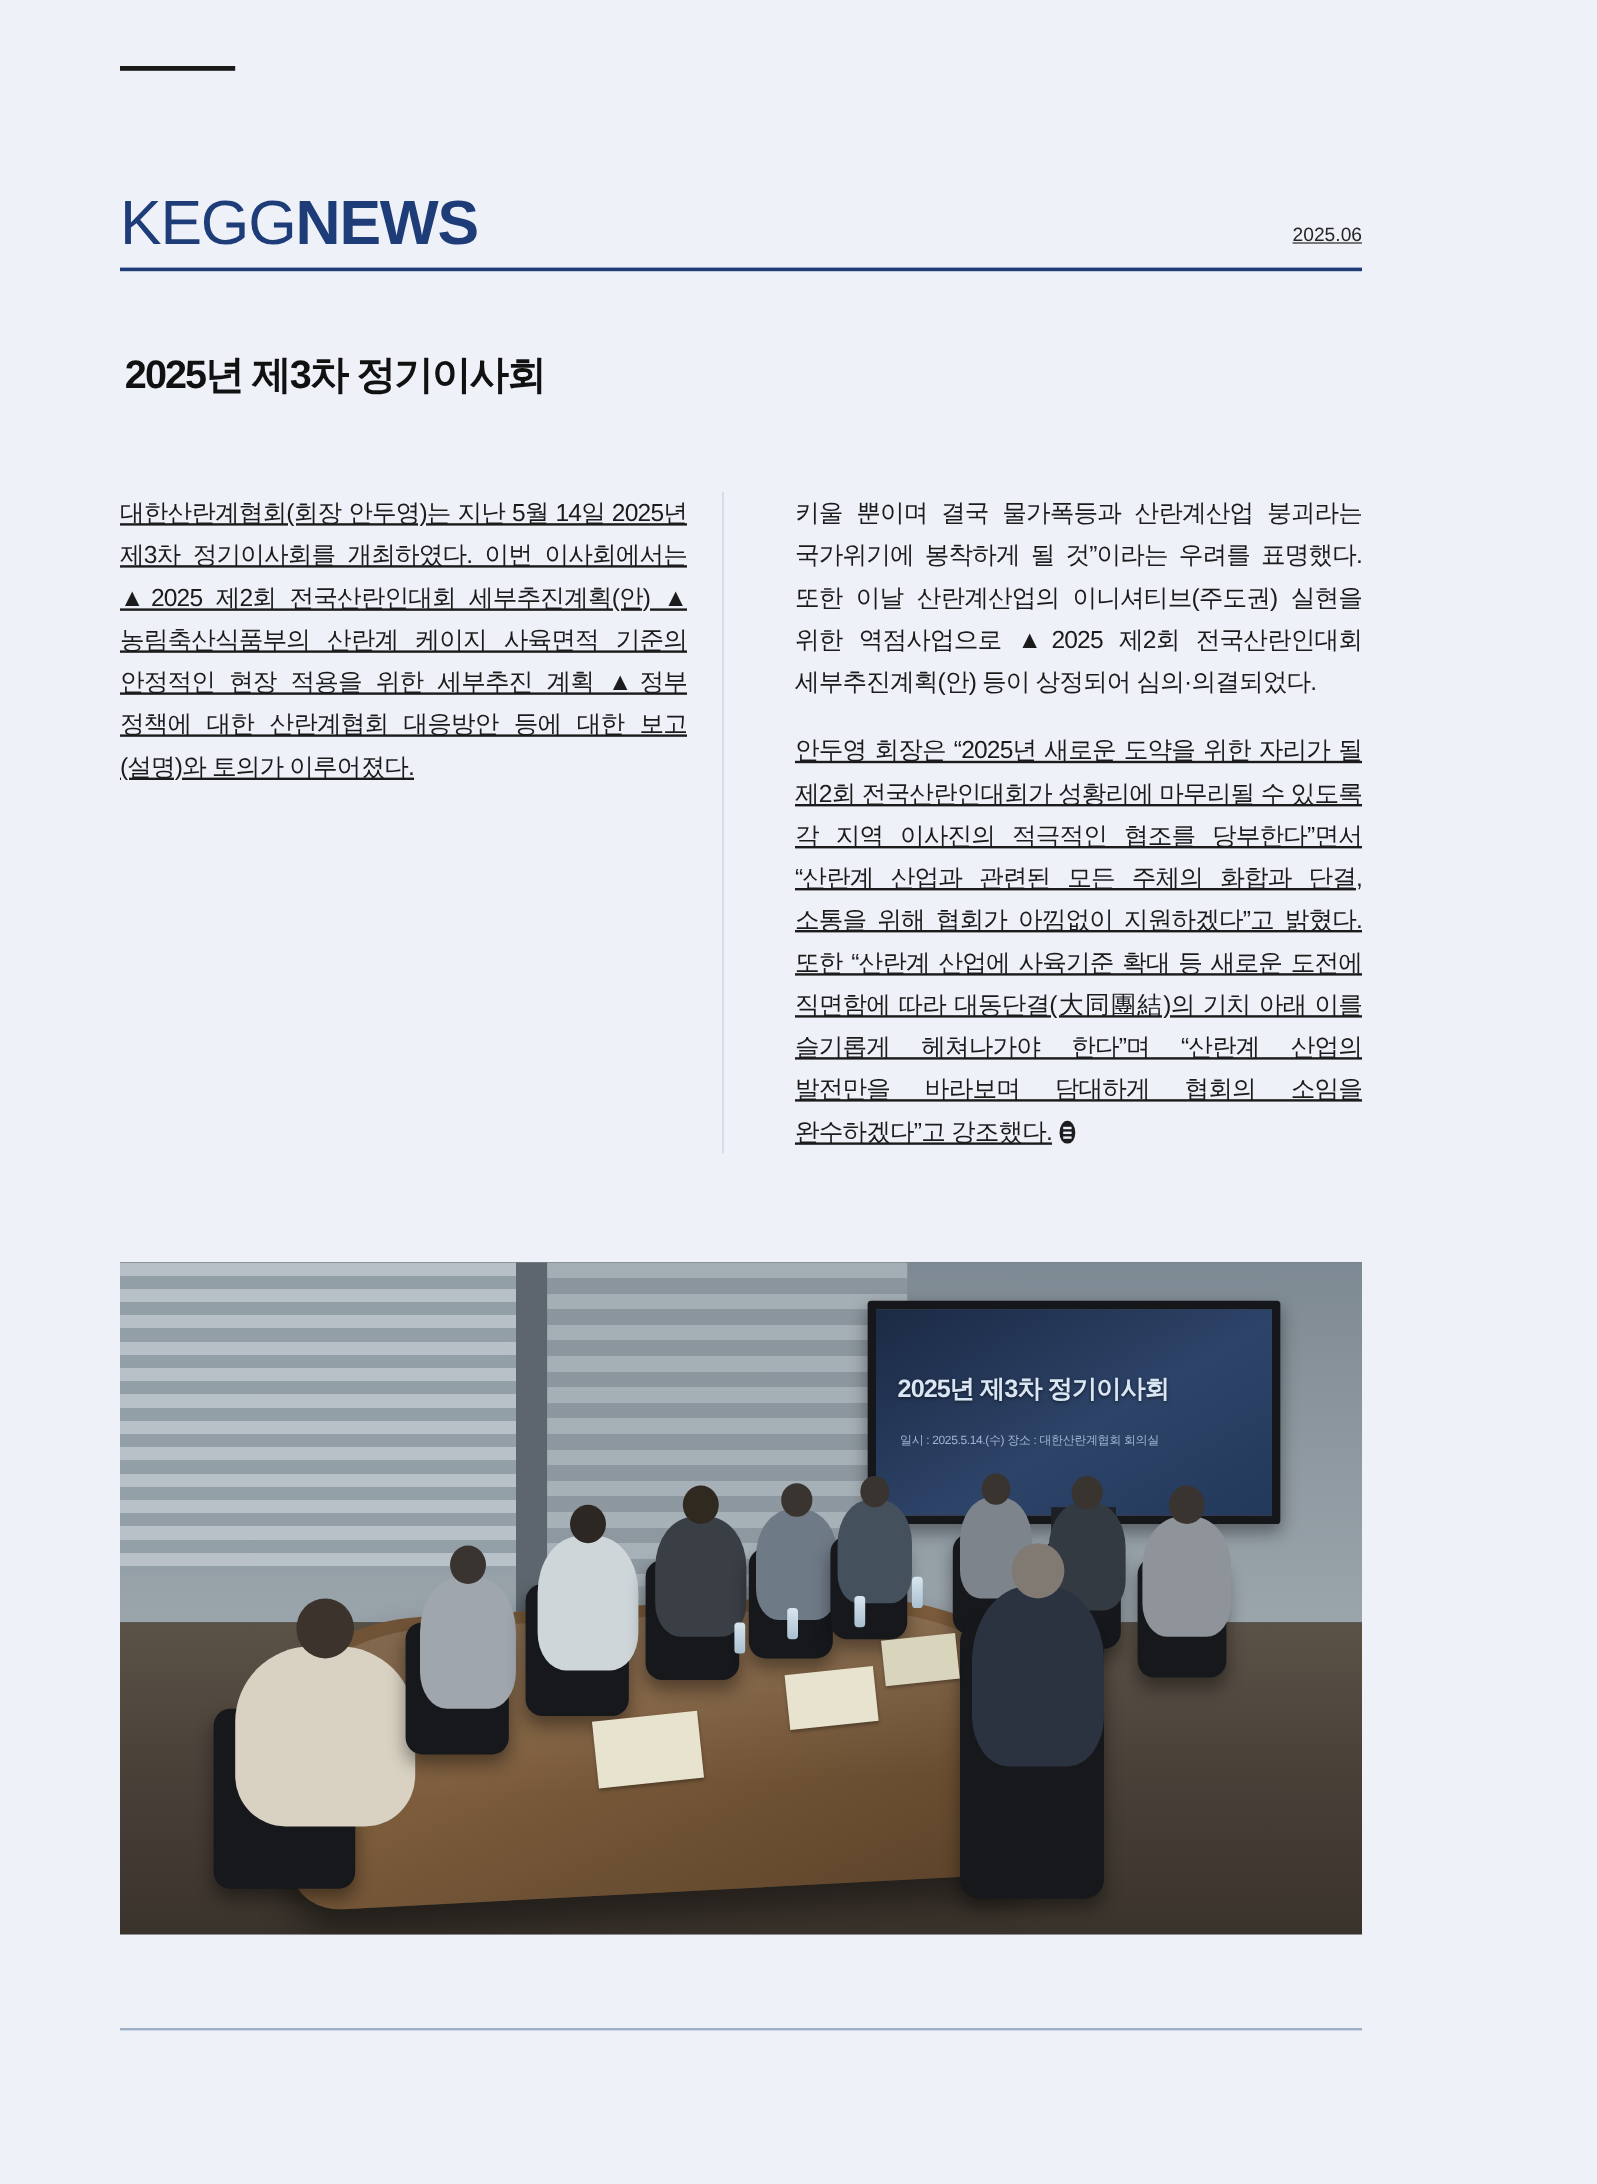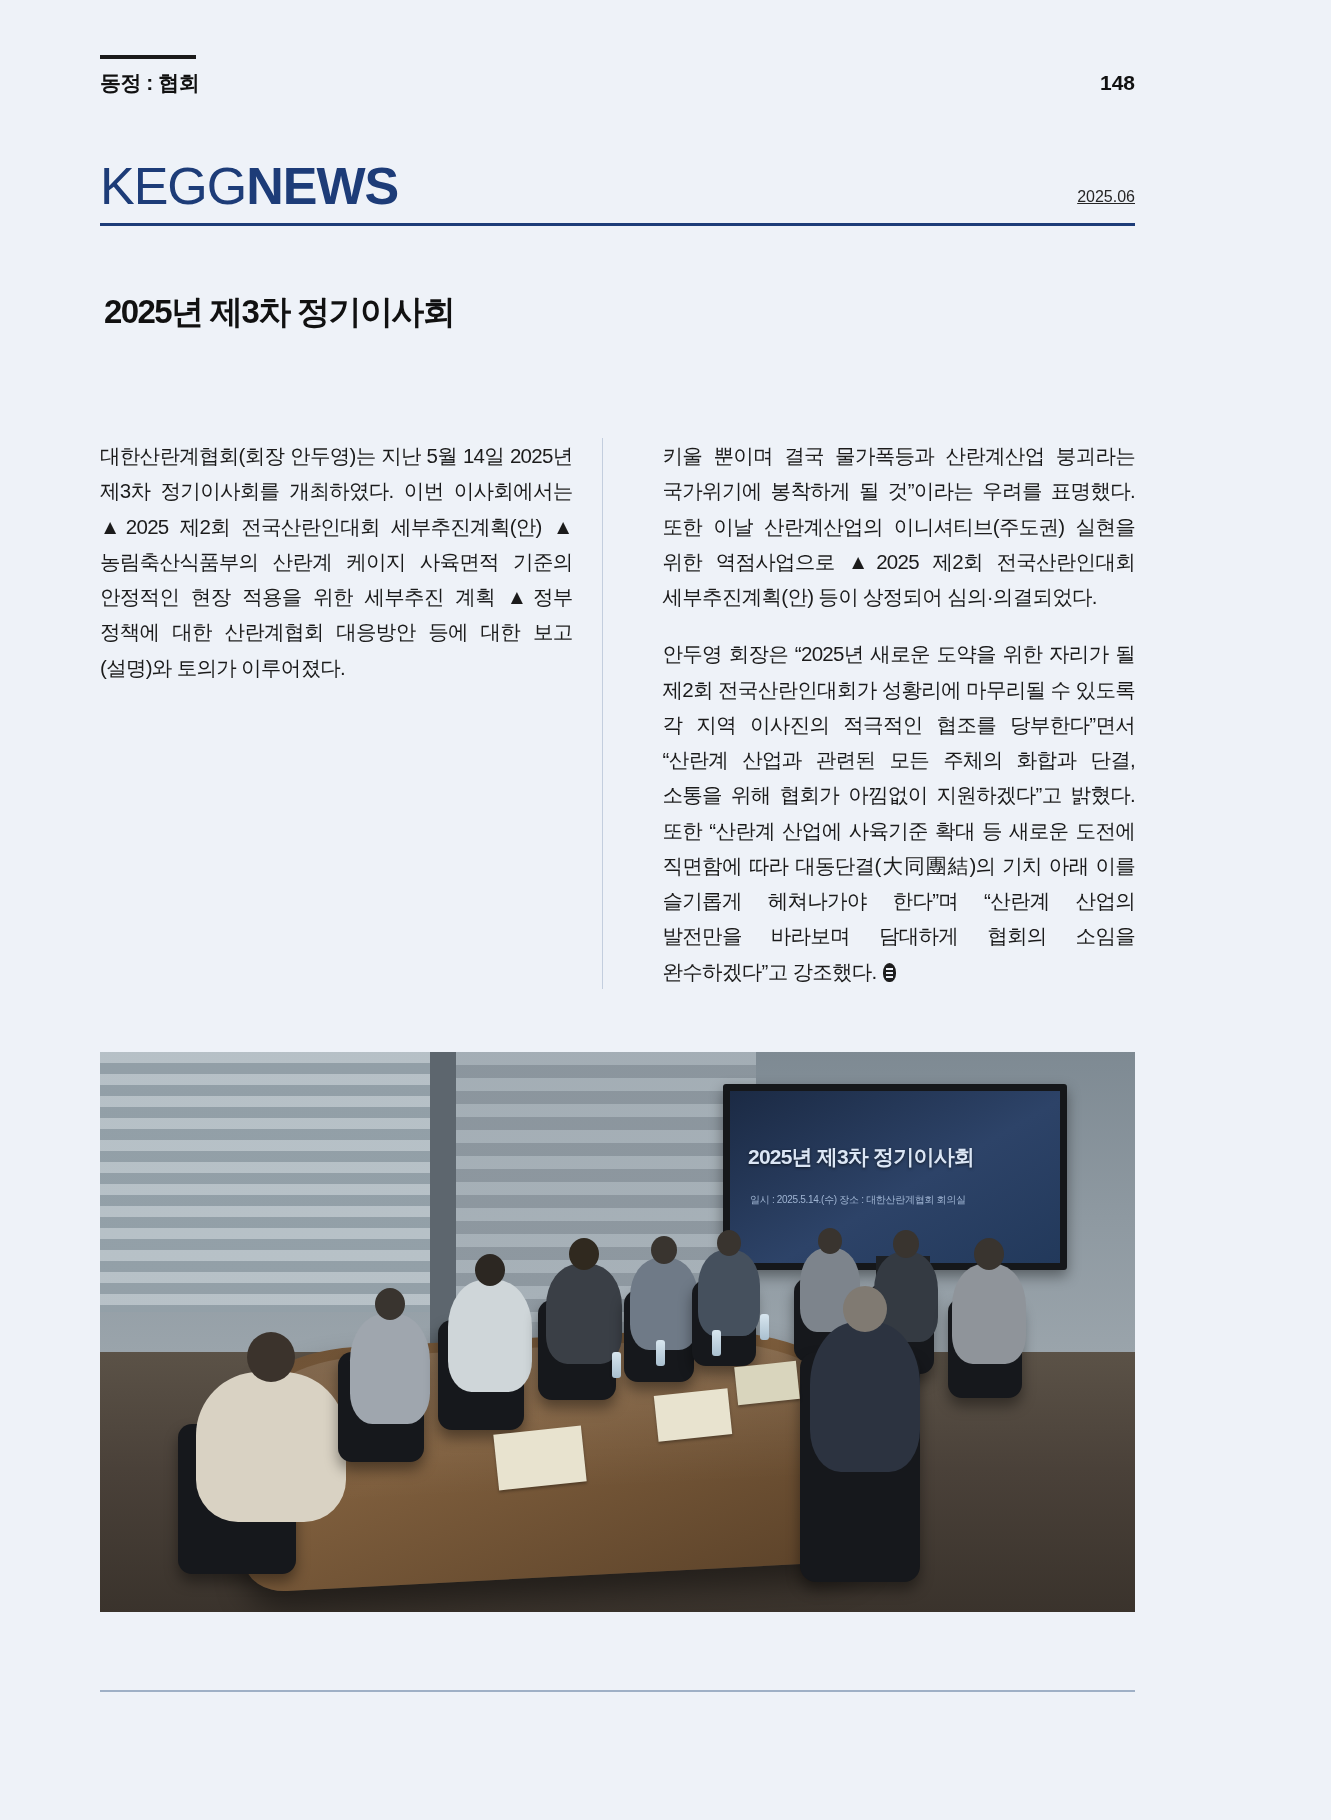--- a/index.html
+++ b/index.html
@@ -87,21 +87,21 @@
     font-size: 33px;
     font-weight: 800;
     letter-spacing: -1.6px;
     color: #111;
   }
 
   
   .columns {
     position: absolute;
     left: 100px;
-    top: 438px;
+    top: 410px;
     width: 1035px;
     display: flex;
     gap: 60px;
   }
   .col {
     width: 487px;
     box-sizing: border-box;
   }
   .col.left {
     border-right: 1px solid #c3cede;
@@ -113,20 +113,21 @@
     font-size: 20.5px;
     line-height: 1.72;
     letter-spacing: -0.7px;
     text-align: justify;
     text-justify: inter-character;
     color: #1b1b1b;
     word-break: keep-all;
   }
   .col p:last-child {
     margin-bottom: 0;
+    text-decoration: underline;
   }
   .endmark {
     display: inline-block;
     width: 13px;
     height: 19px;
     margin-left: 6px;
     vertical-align: -3px;
     border-radius: 50% 50% 45% 45%;
     background: #1d1d1d;
     position: relative;
@@ -273,24 +274,20 @@
     background: #9fb0c6;
   }
 </style>
 </head>
 <body>
 
 <div class="page">
 
   <div class="header">
     <div class="header-rule"></div>
-    <div class="header-row">
-      <div class="section-label">동정 : 협회</div>
-      <div class="page-number">148</div>
-    </div>
   </div>
 
   <div class="masthead">
     <div class="brand">
       <span>KEGG</span><span class="bold">NEWS</span>
     </div>
     <div class="issue-date">2025.06</div>
   </div>
 
   <div class="article-title">2025년 제3차 정기이사회</div>

